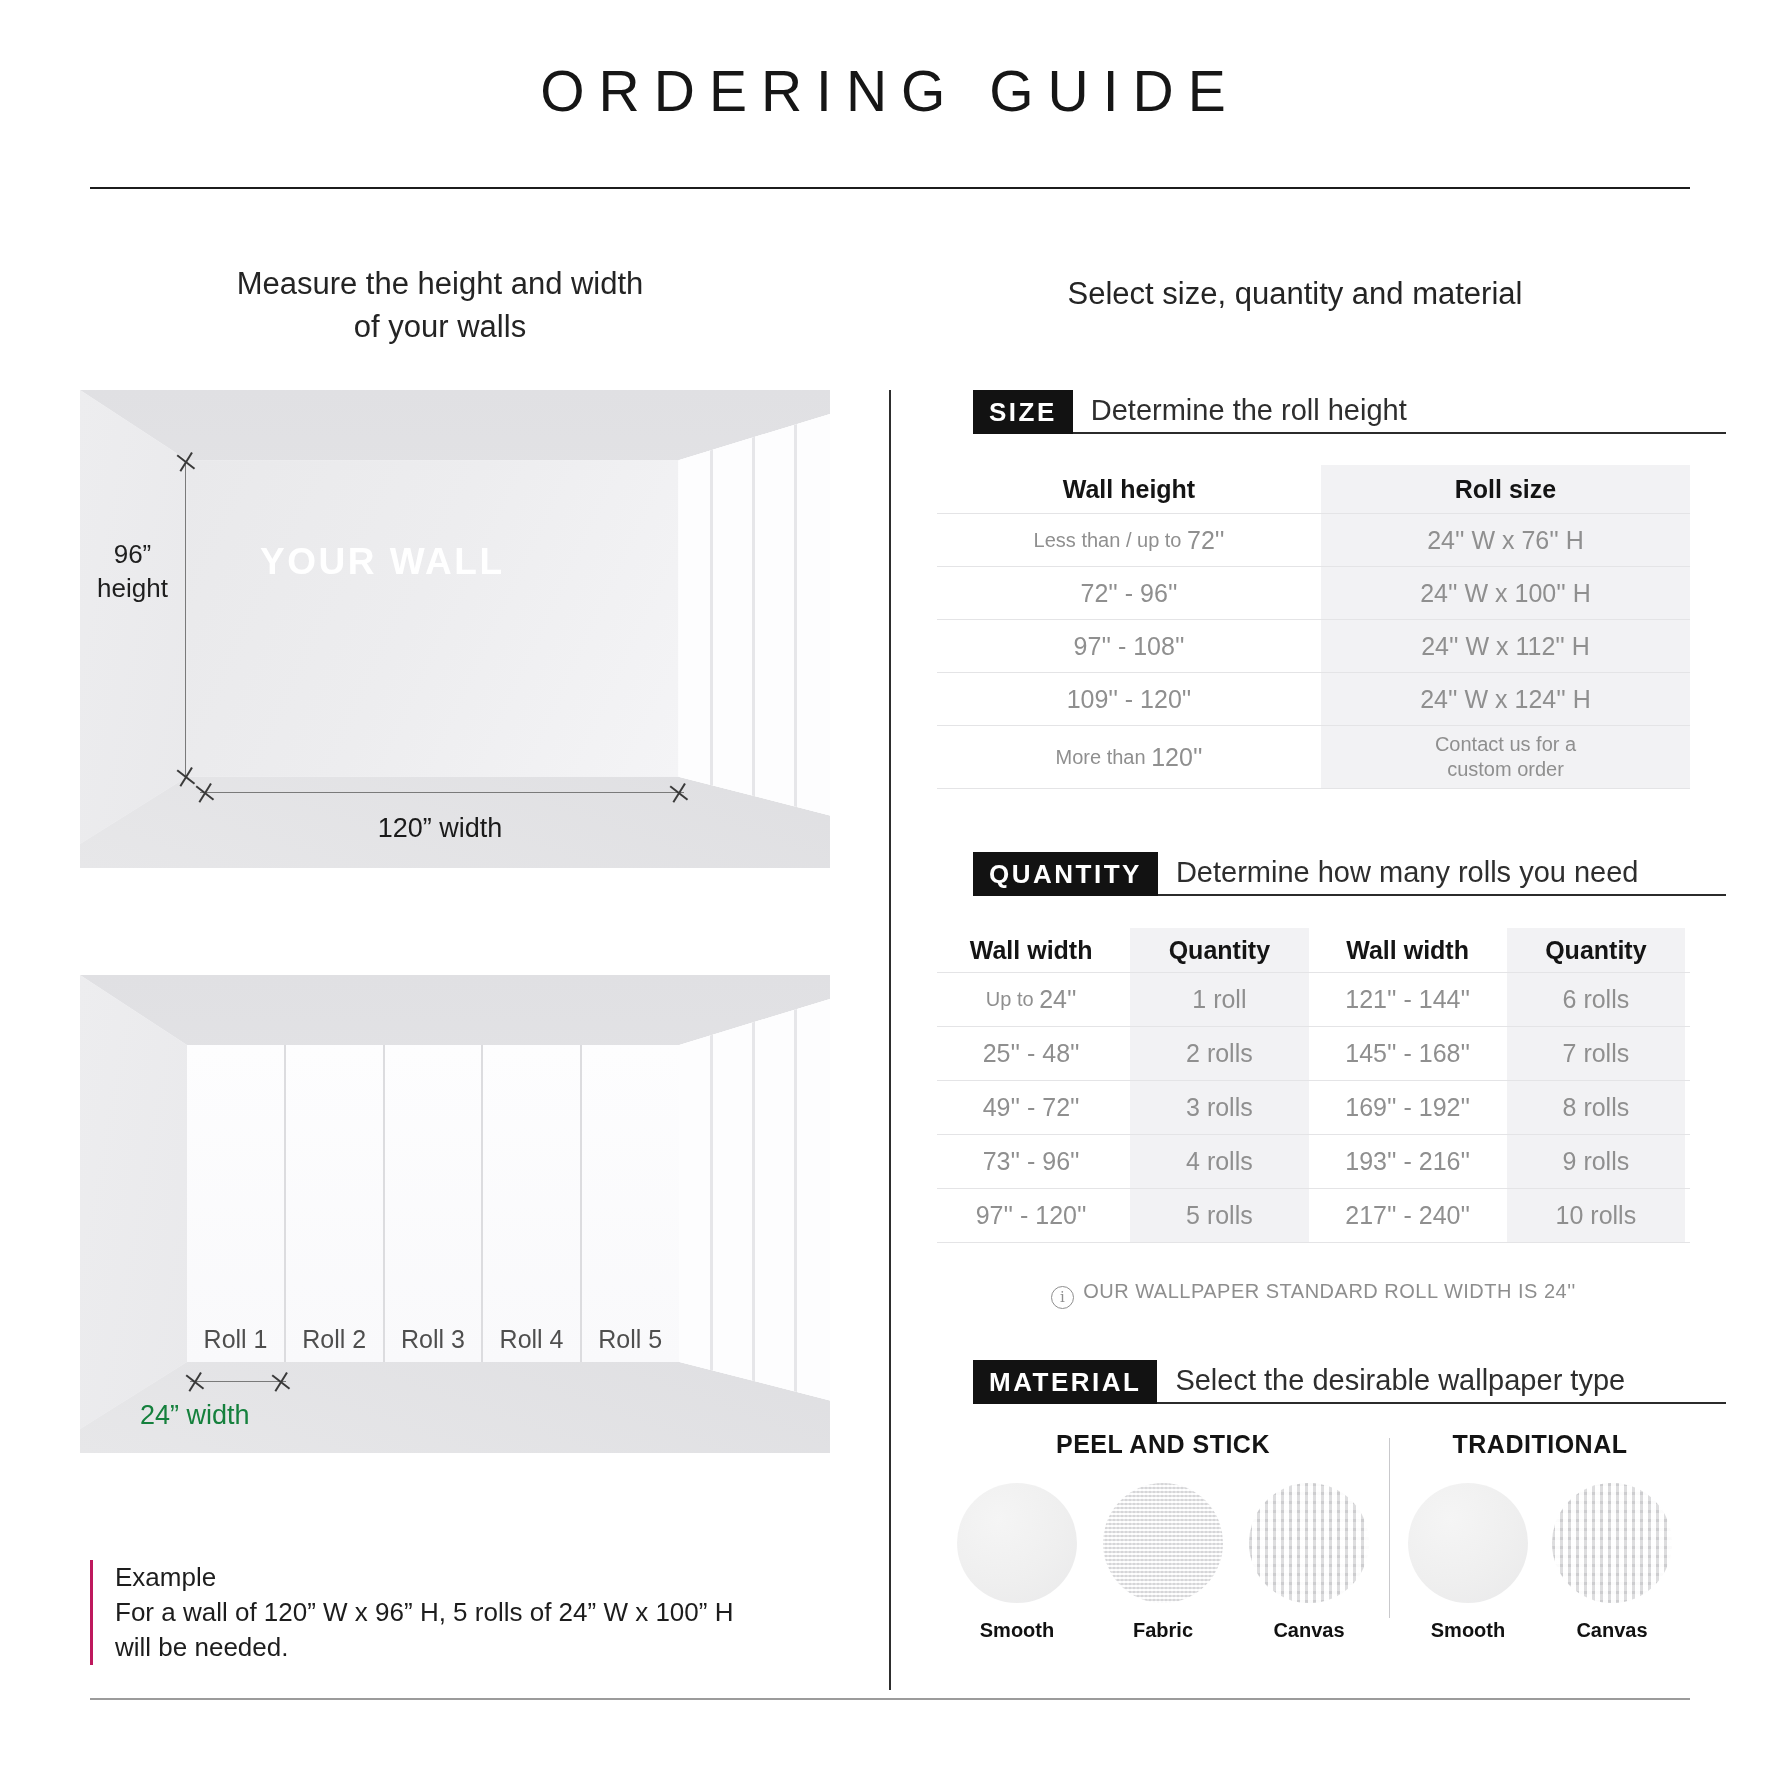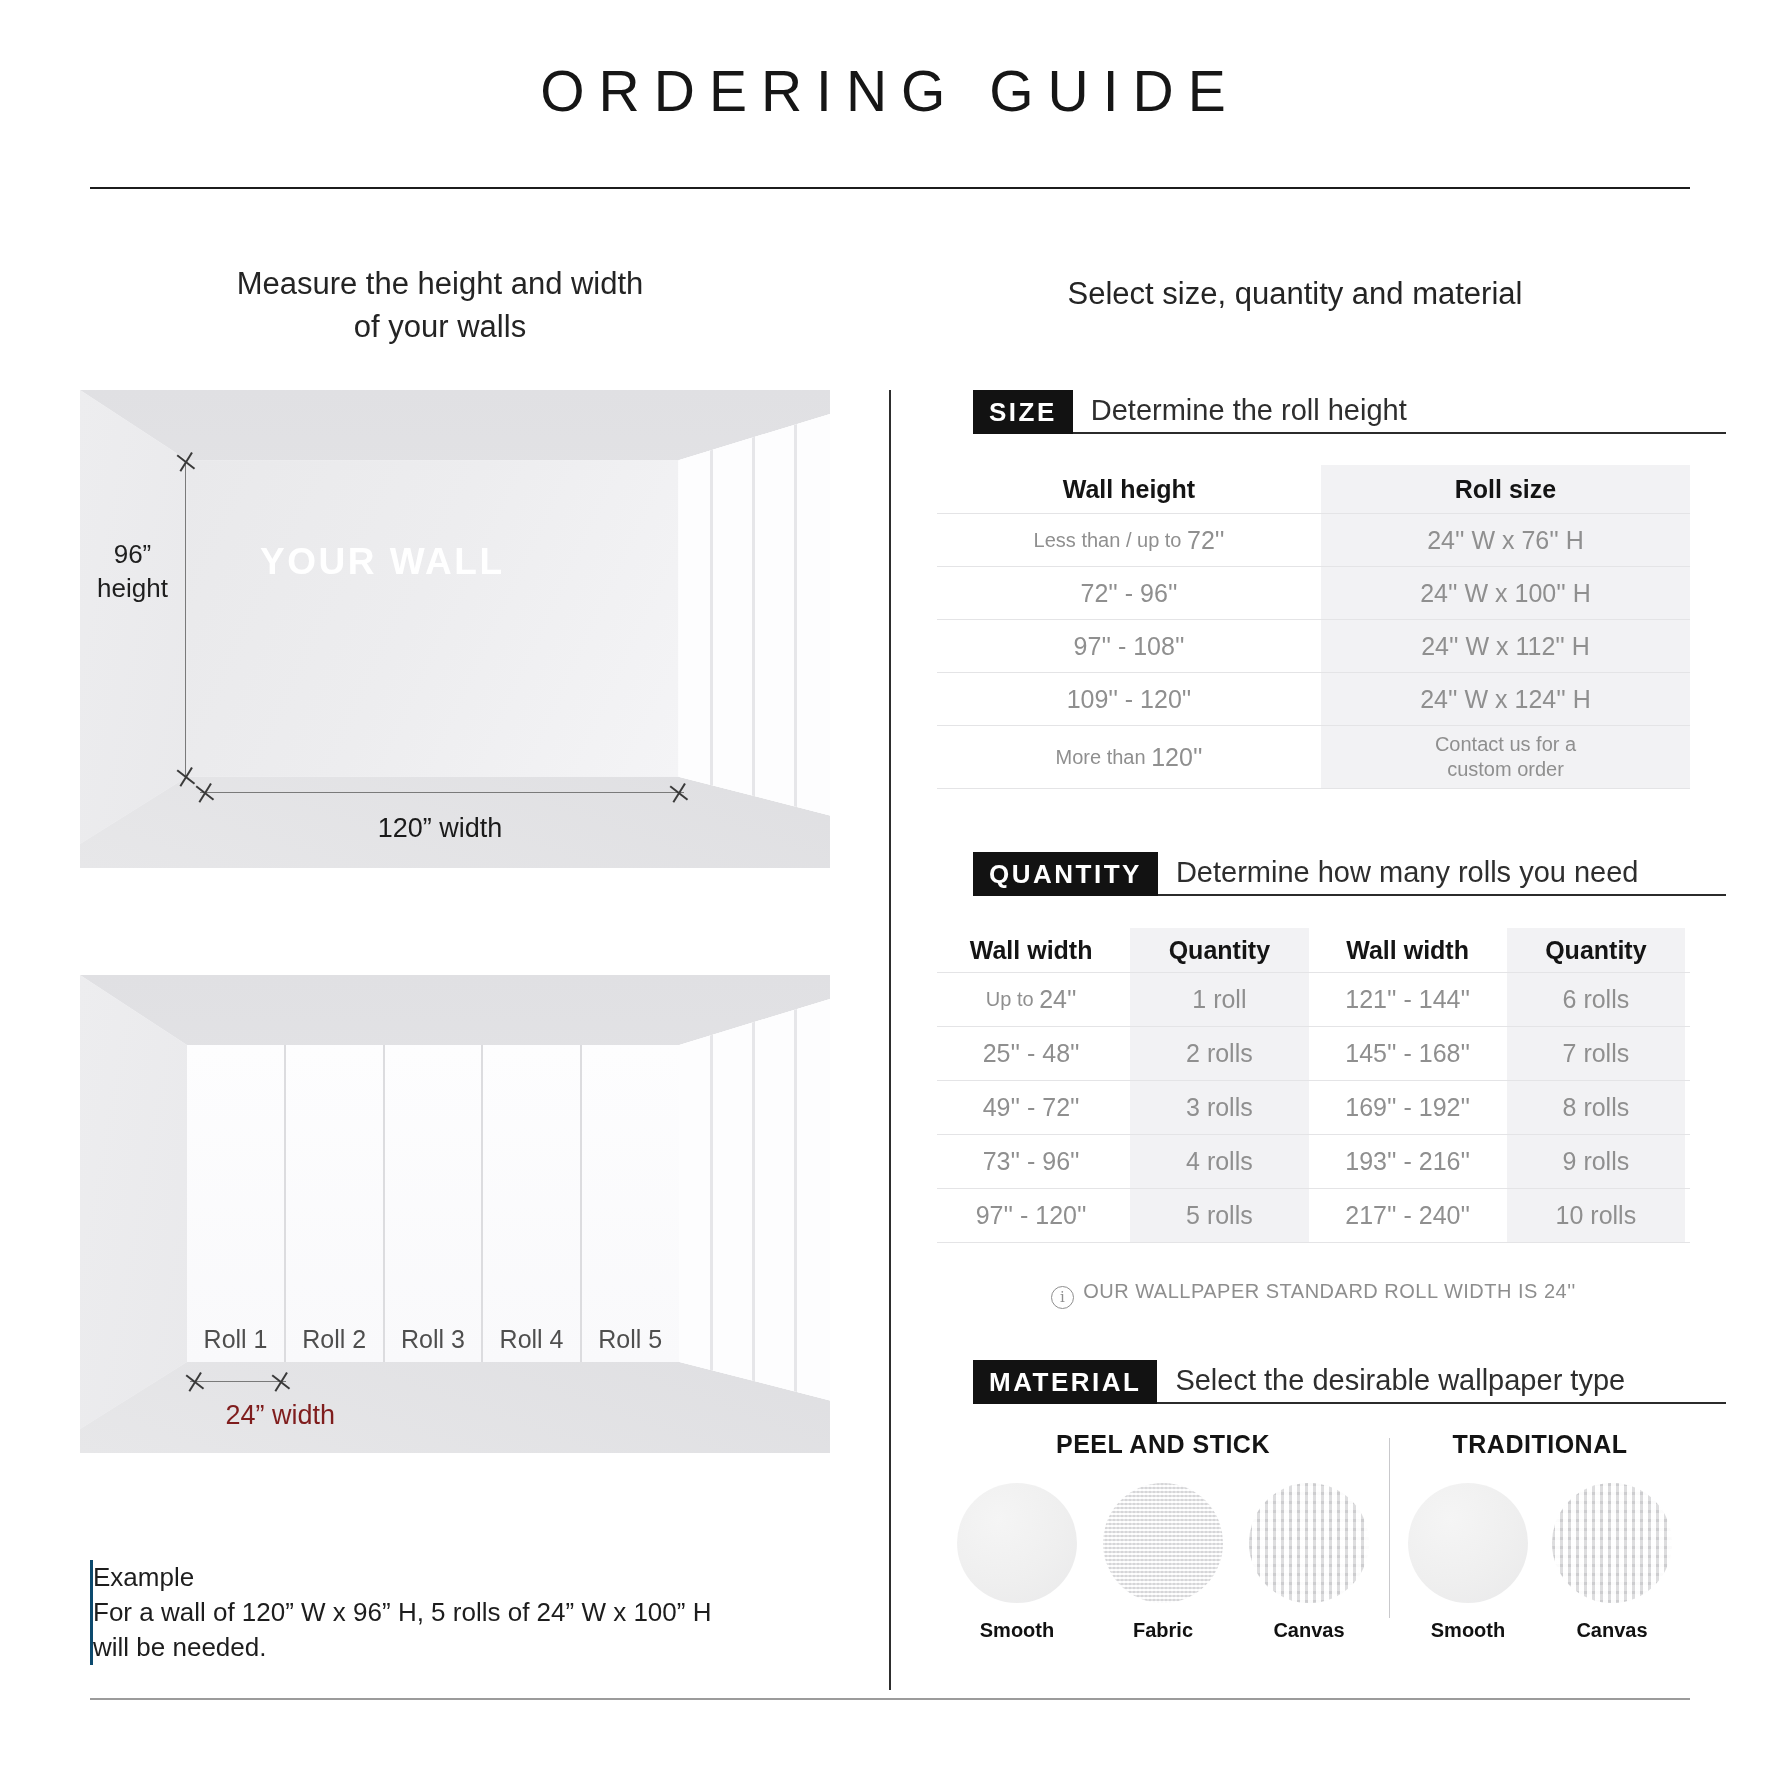--- a/index.html
+++ b/index.html
@@ -47,33 +47,33 @@
   .xmark::after  { transform:rotate(-58deg); }
   .x-top { top:-11px; left:-11px; }
   .x-bot { bottom:-11px; left:-11px; }
   .x-left { left:-6px; top:-11px; }
   .x-right { right:-6px; top:-11px; }
 
   .hlabel { position:absolute; left:0; top:31%; width:14%; text-align:center;
     font-size:26px; color:#1f1f1f; line-height:1.3; }
   .wlabel { position:absolute; left:22%; top:88.5%; width:52%; text-align:center;
     font-size:27px; color:#1a1a1a; }
-  .wlabel2 { position:absolute; left:8%; top:89%; width:26%; text-align:right;
-    font-size:27px; color:#7f1d1d; }
+  .wlabel2 { position:absolute; left:8%; top:89%; width:26%; text-align:left;
+    font-size:27px; color:#15803d; }
 
   .rolls { position:absolute; left:14.3%; top:14.7%; width:65.5%; height:66.2%; display:flex; }
   .roll { position:relative; flex:1; background:linear-gradient(180deg,#fdfdfe 0%,#f9f9fb 100%);
     border-left:2px solid #dcdcdf; }
   .roll:first-child { border-left:none; }
   .roll-label { position:absolute; bottom:2.5%; width:100%; text-align:center;
     font-size:25px; color:#4e4e4e; }
 
   
   .example { position:absolute; left:90px; top:1560px; width:700px;
-    border-left:3px solid #0c4a6e; 
+    border-left:3px solid #be185d; padding-left:22px;
     font-size:26px; color:#1d1d1d; line-height:1.35; }
 
   
   .sec-head { position:absolute; left:937px; width:753px; display:flex; align-items:flex-end;
     border-bottom:2.5px solid #2b2b2b;margin-left:36px; }
   #size-head { top:390px; }
   #quantity-head { top:852px; }
   #material-head { top:1360px; }
   .badge { background:#121212; color:#ffffff; font-weight:600; font-size:26px;
     letter-spacing:2.5px; padding:7px 16px 6px 16px; margin-bottom:-2.5px; }

